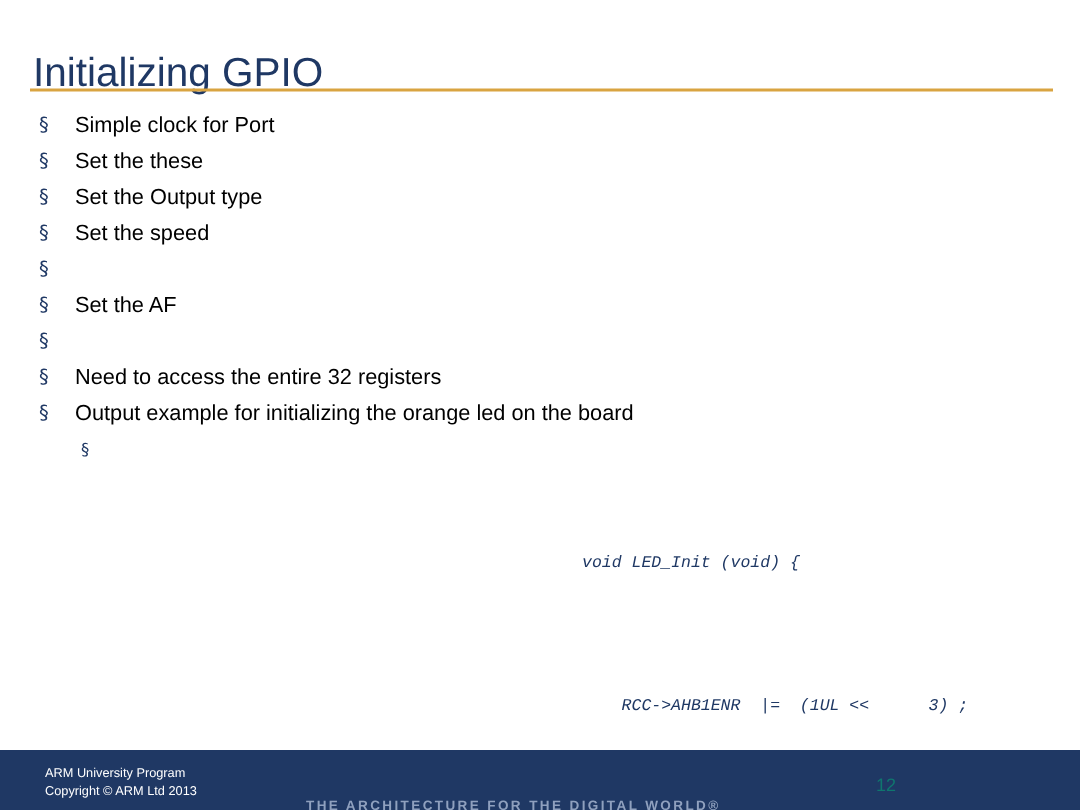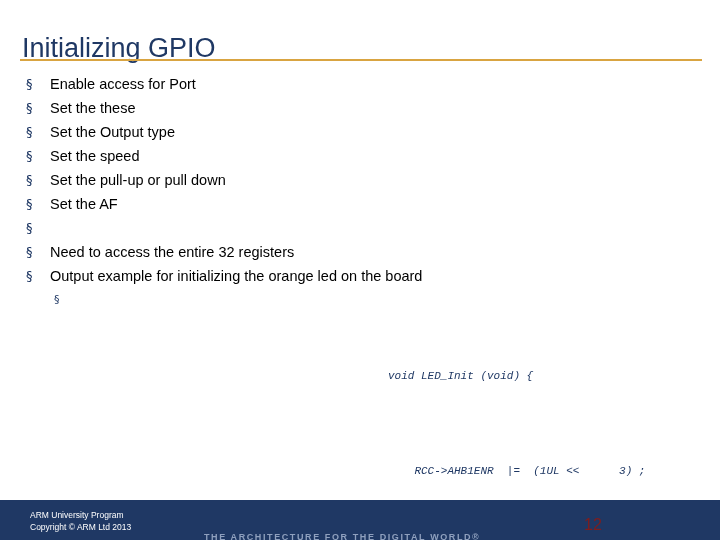--- a/index.html
+++ b/index.html
@@ -121,22 +121,22 @@
     top: 532px;
     font-size: 9px;
     color: #8FA0BE;
     letter-spacing: 1.6px;
     font-weight: bold;
   }
   .footer-page {
     position: absolute;
     left: 584px;
     top: 516px;
-    font-size: 16px;
-    color: #7f1d1d;
+    font-size: 12px;
+    color: #0f766e;
   }
   .footer-logo {
     position: absolute;
     left: 620px;
     top: 509px;
     font-size: 23px;
     color: #ffffff;
     font-weight: bold;
     letter-spacing: -0.5px;
     font-family: "DejaVu Sans", sans-serif;
@@ -153,41 +153,40 @@
 
 <div class="slide">
 
   <h1 class="title">Initializing GPIO</h1>
   <div class="title-rule"></div>
 
   <div class="bullets">
 
     <div class="bullet-row">
       <span class="bullet-mark">§</span>
-      <span class="bullet-text">Enable access for Port</span>
+      <span class="bullet-text">Simple clock for Port</span>
     </div>
 
     <div class="bullet-row">
       <span class="bullet-mark">§</span>
       <span class="bullet-text">Set the these</span>
     </div>
 
     <div class="bullet-row">
       <span class="bullet-mark">§</span>
       <span class="bullet-text">Set the Output type</span>
     </div>
 
     <div class="bullet-row">
       <span class="bullet-mark">§</span>
       <span class="bullet-text">Set the speed</span>
     </div>
 
     <div class="bullet-row">
       <span class="bullet-mark">§</span>
-      <span class="bullet-text">Set the pull-up or pull down</span>
     </div>
 
     <div class="bullet-row">
       <span class="bullet-mark">§</span>
       <span class="bullet-text">Set the AF</span>
     </div>
 
     <div class="bullet-row">
       <span class="bullet-mark">§</span>
     </div>

